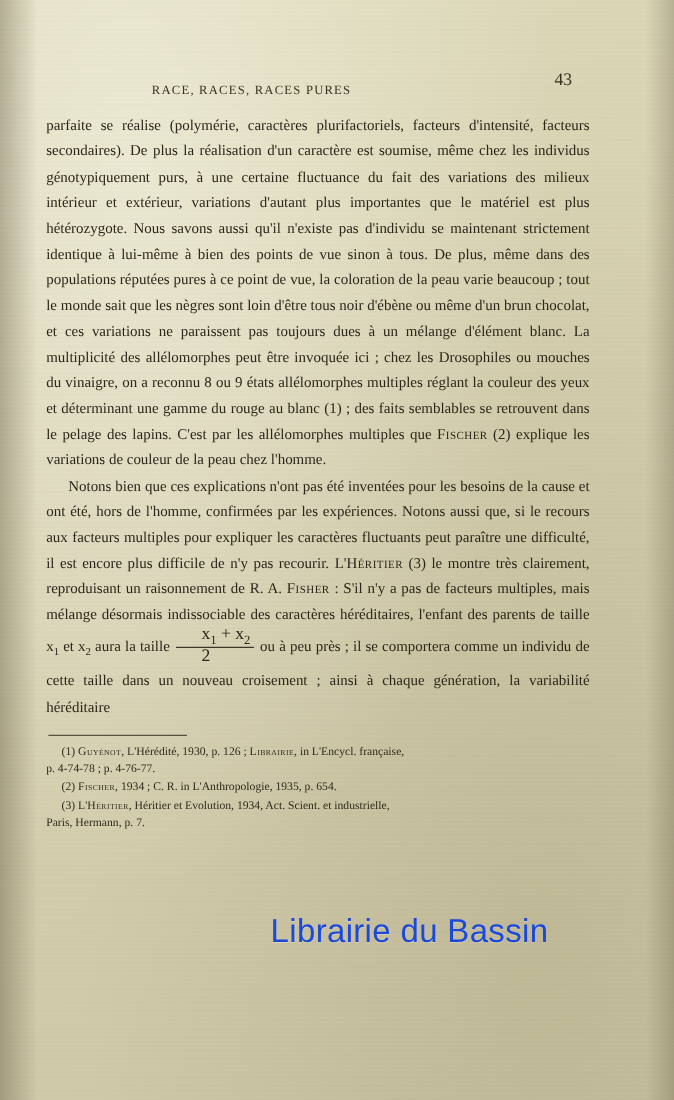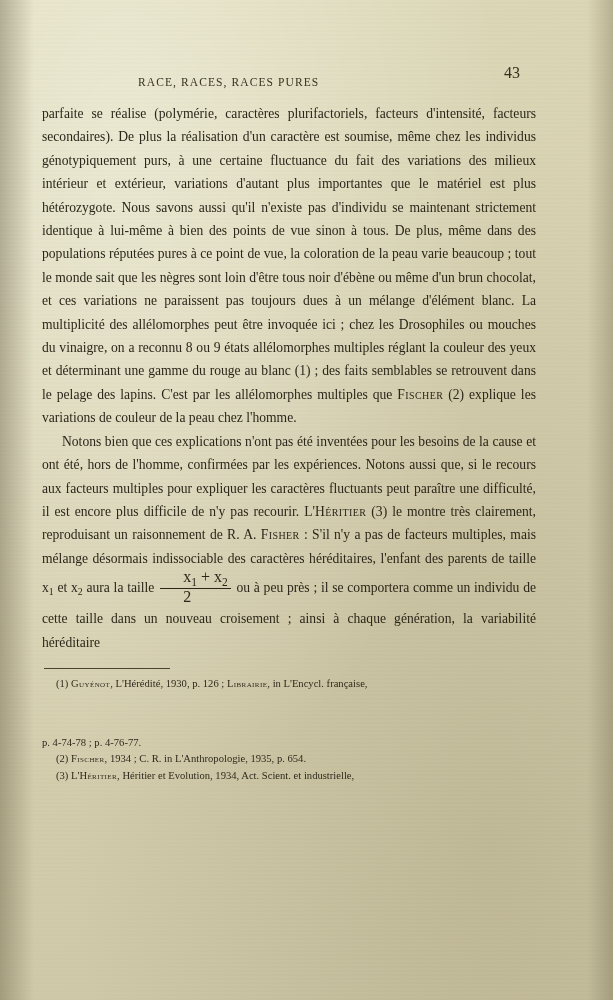--- a/index.html
+++ b/index.html
@@ -123,21 +123,20 @@
     line-height: 16.2px;
     text-align: justify;
     color: #2f2a1d;
   }
   .footnotes p {
     margin: 0;
     text-indent: 14px;
   }
   .footnotes p.cont {
     text-indent: 0;
-    margin-top: 43px;
   }
   .watermark {
     position: absolute;
     left: 246px;
     top: 830px;
     font-family: "Liberation Sans", sans-serif;
     font-size: 30px;
     color: #1b49d8;
     letter-spacing: 0.3px;
     white-space: nowrap;
@@ -174,18 +173,20 @@
 
     </div>
 
     <div class="rule"></div>
 
     <div class="footnotes">
       <p>(1) <span class="sc">Guyénot</span>, <span class="ital">L'Hérédité</span>, 1930, p. 126 ; <span class="sc">Librairie</span>, in <span class="ital">L'Encycl. française</span>,</p>
       <p class="cont">p. 4-74-78 ; p. 4-76-77.</p>
       <p>(2) <span class="sc">Fischer</span>, 1934 ; C. R. in <span class="ital">L'Anthropologie</span>, 1935, p. 654.</p>
       <p>(3) L'<span class="sc">Héritier</span>, <span class="ital">Héritier et Evolution</span>, 1934, Act. Scient. et industrielle,</p>
+      <p class="cont">Paris, Hermann, p. 7.</p>
     </div>
 
   </div>
 
+  <div class="watermark">Librairie du Bassin</div>
   <div class="grain"></div>
 </div>
 
 </body></html>

